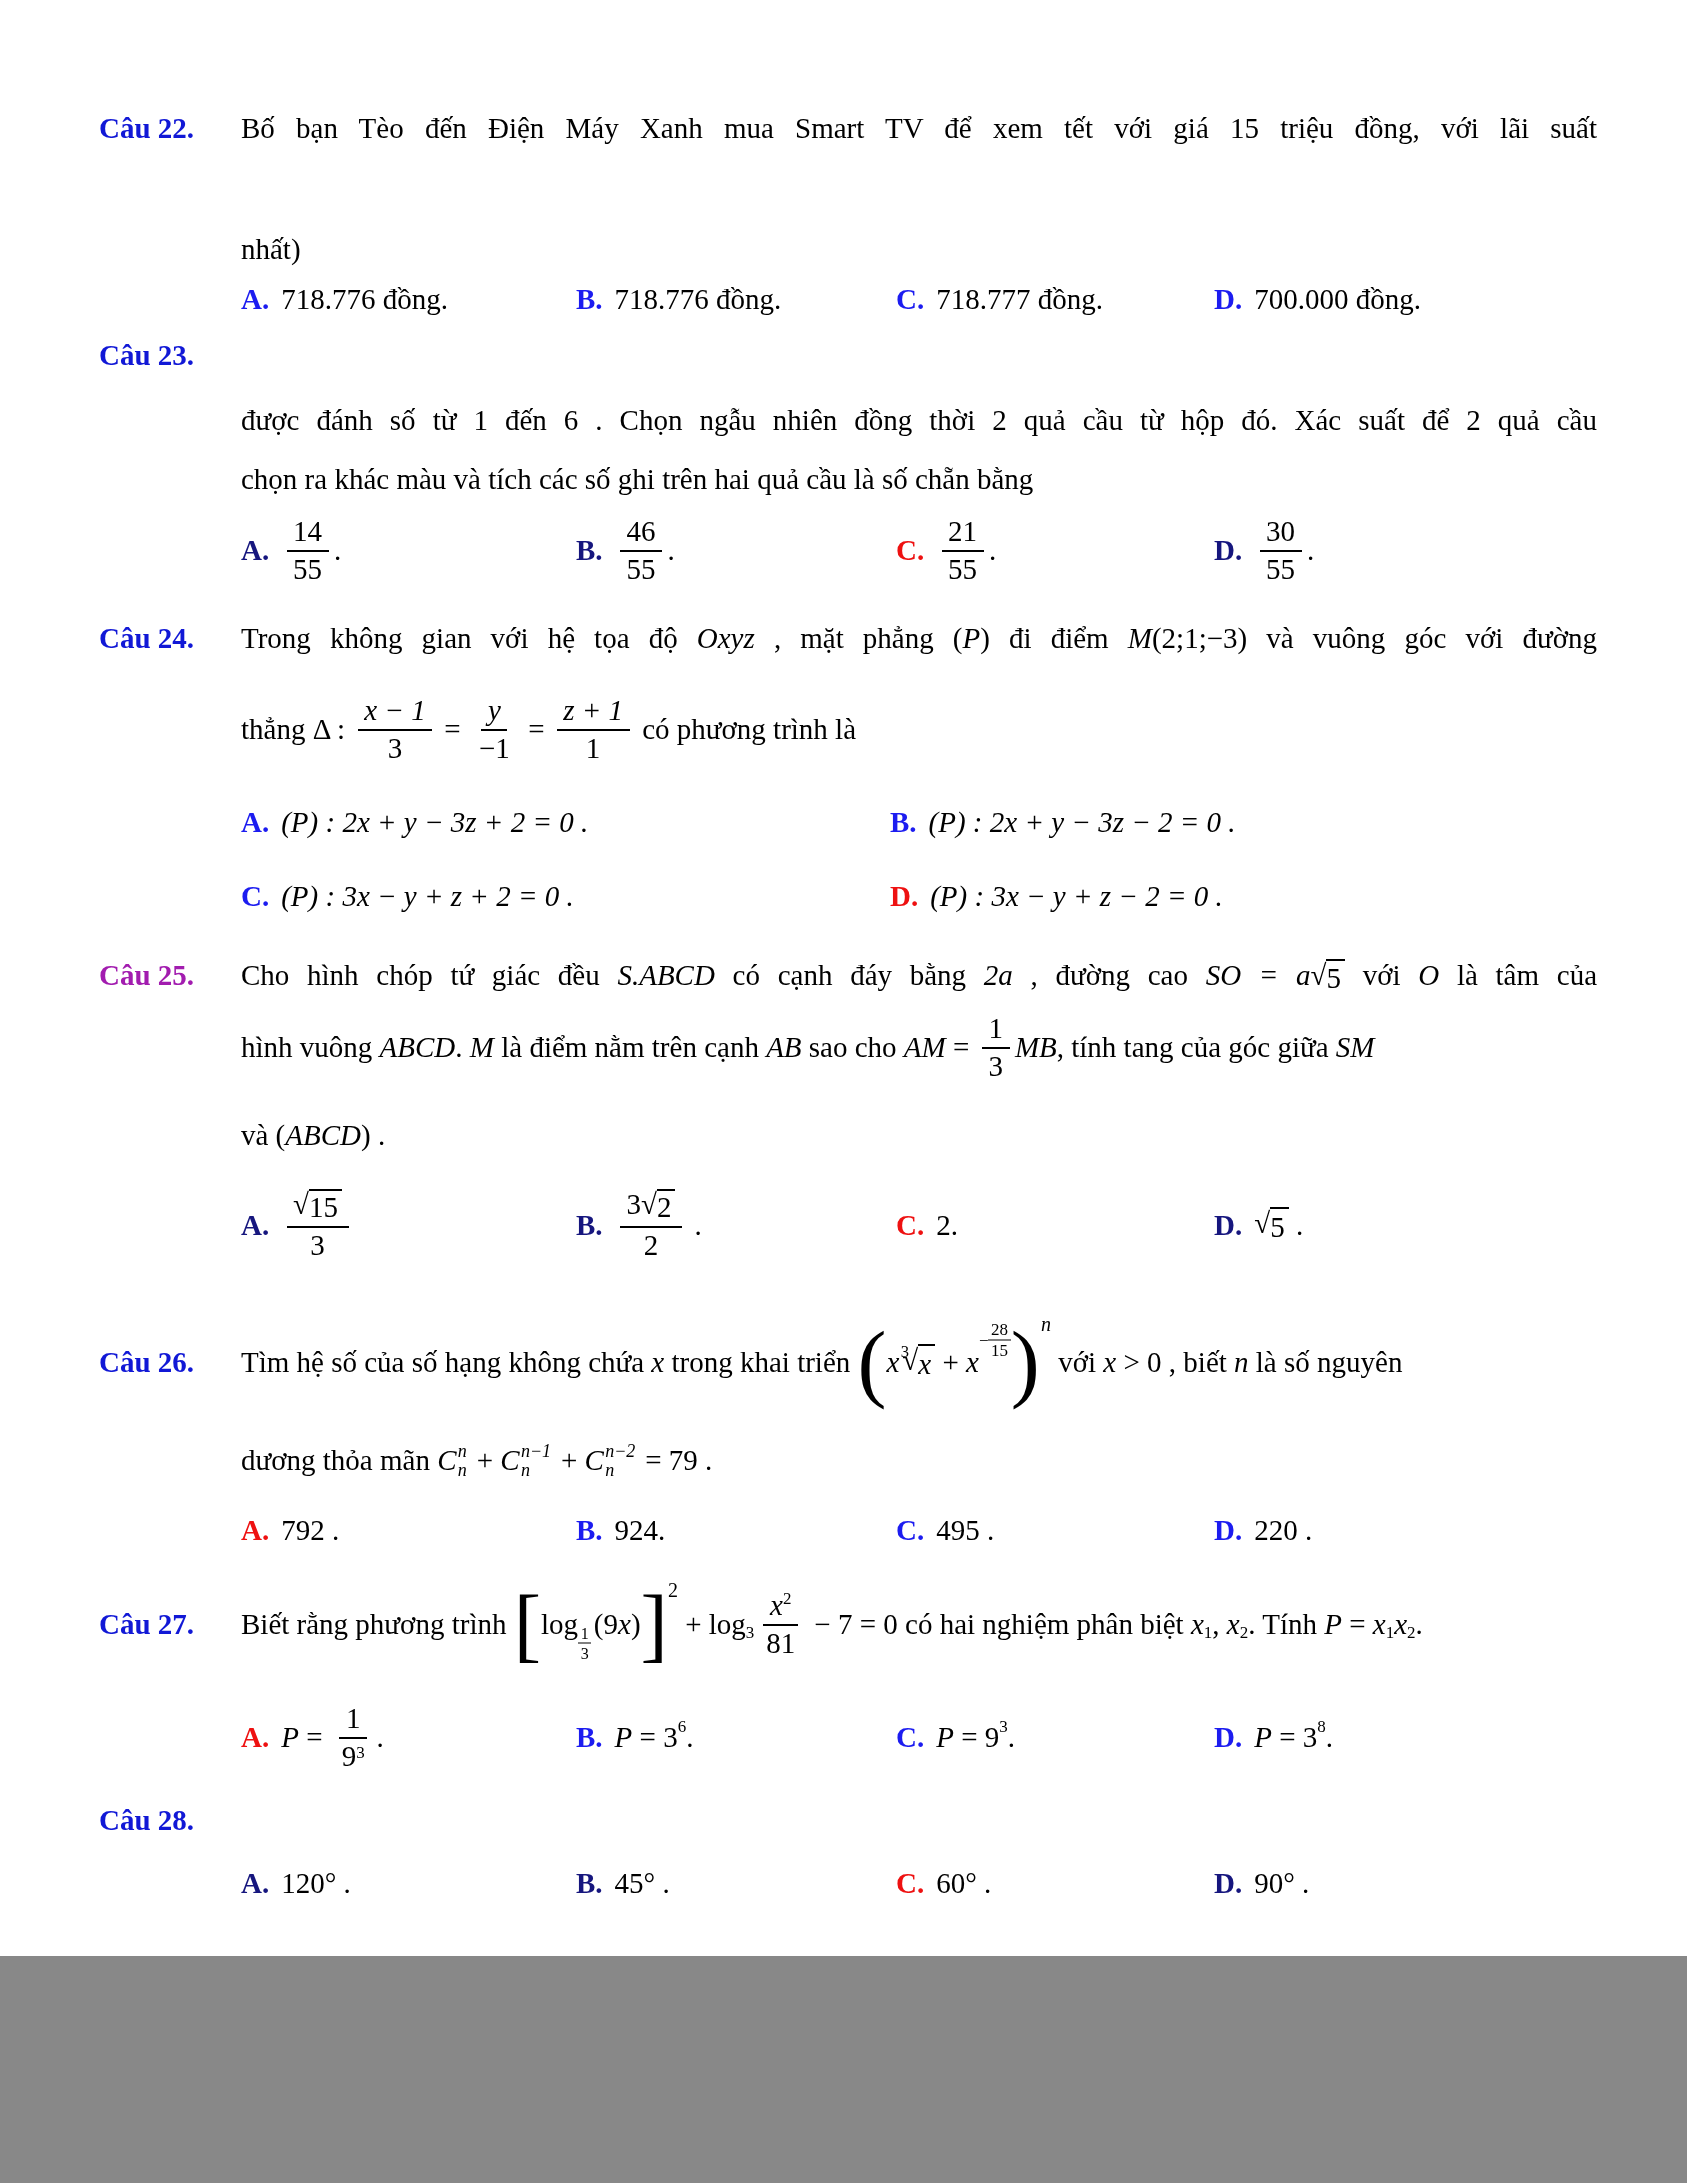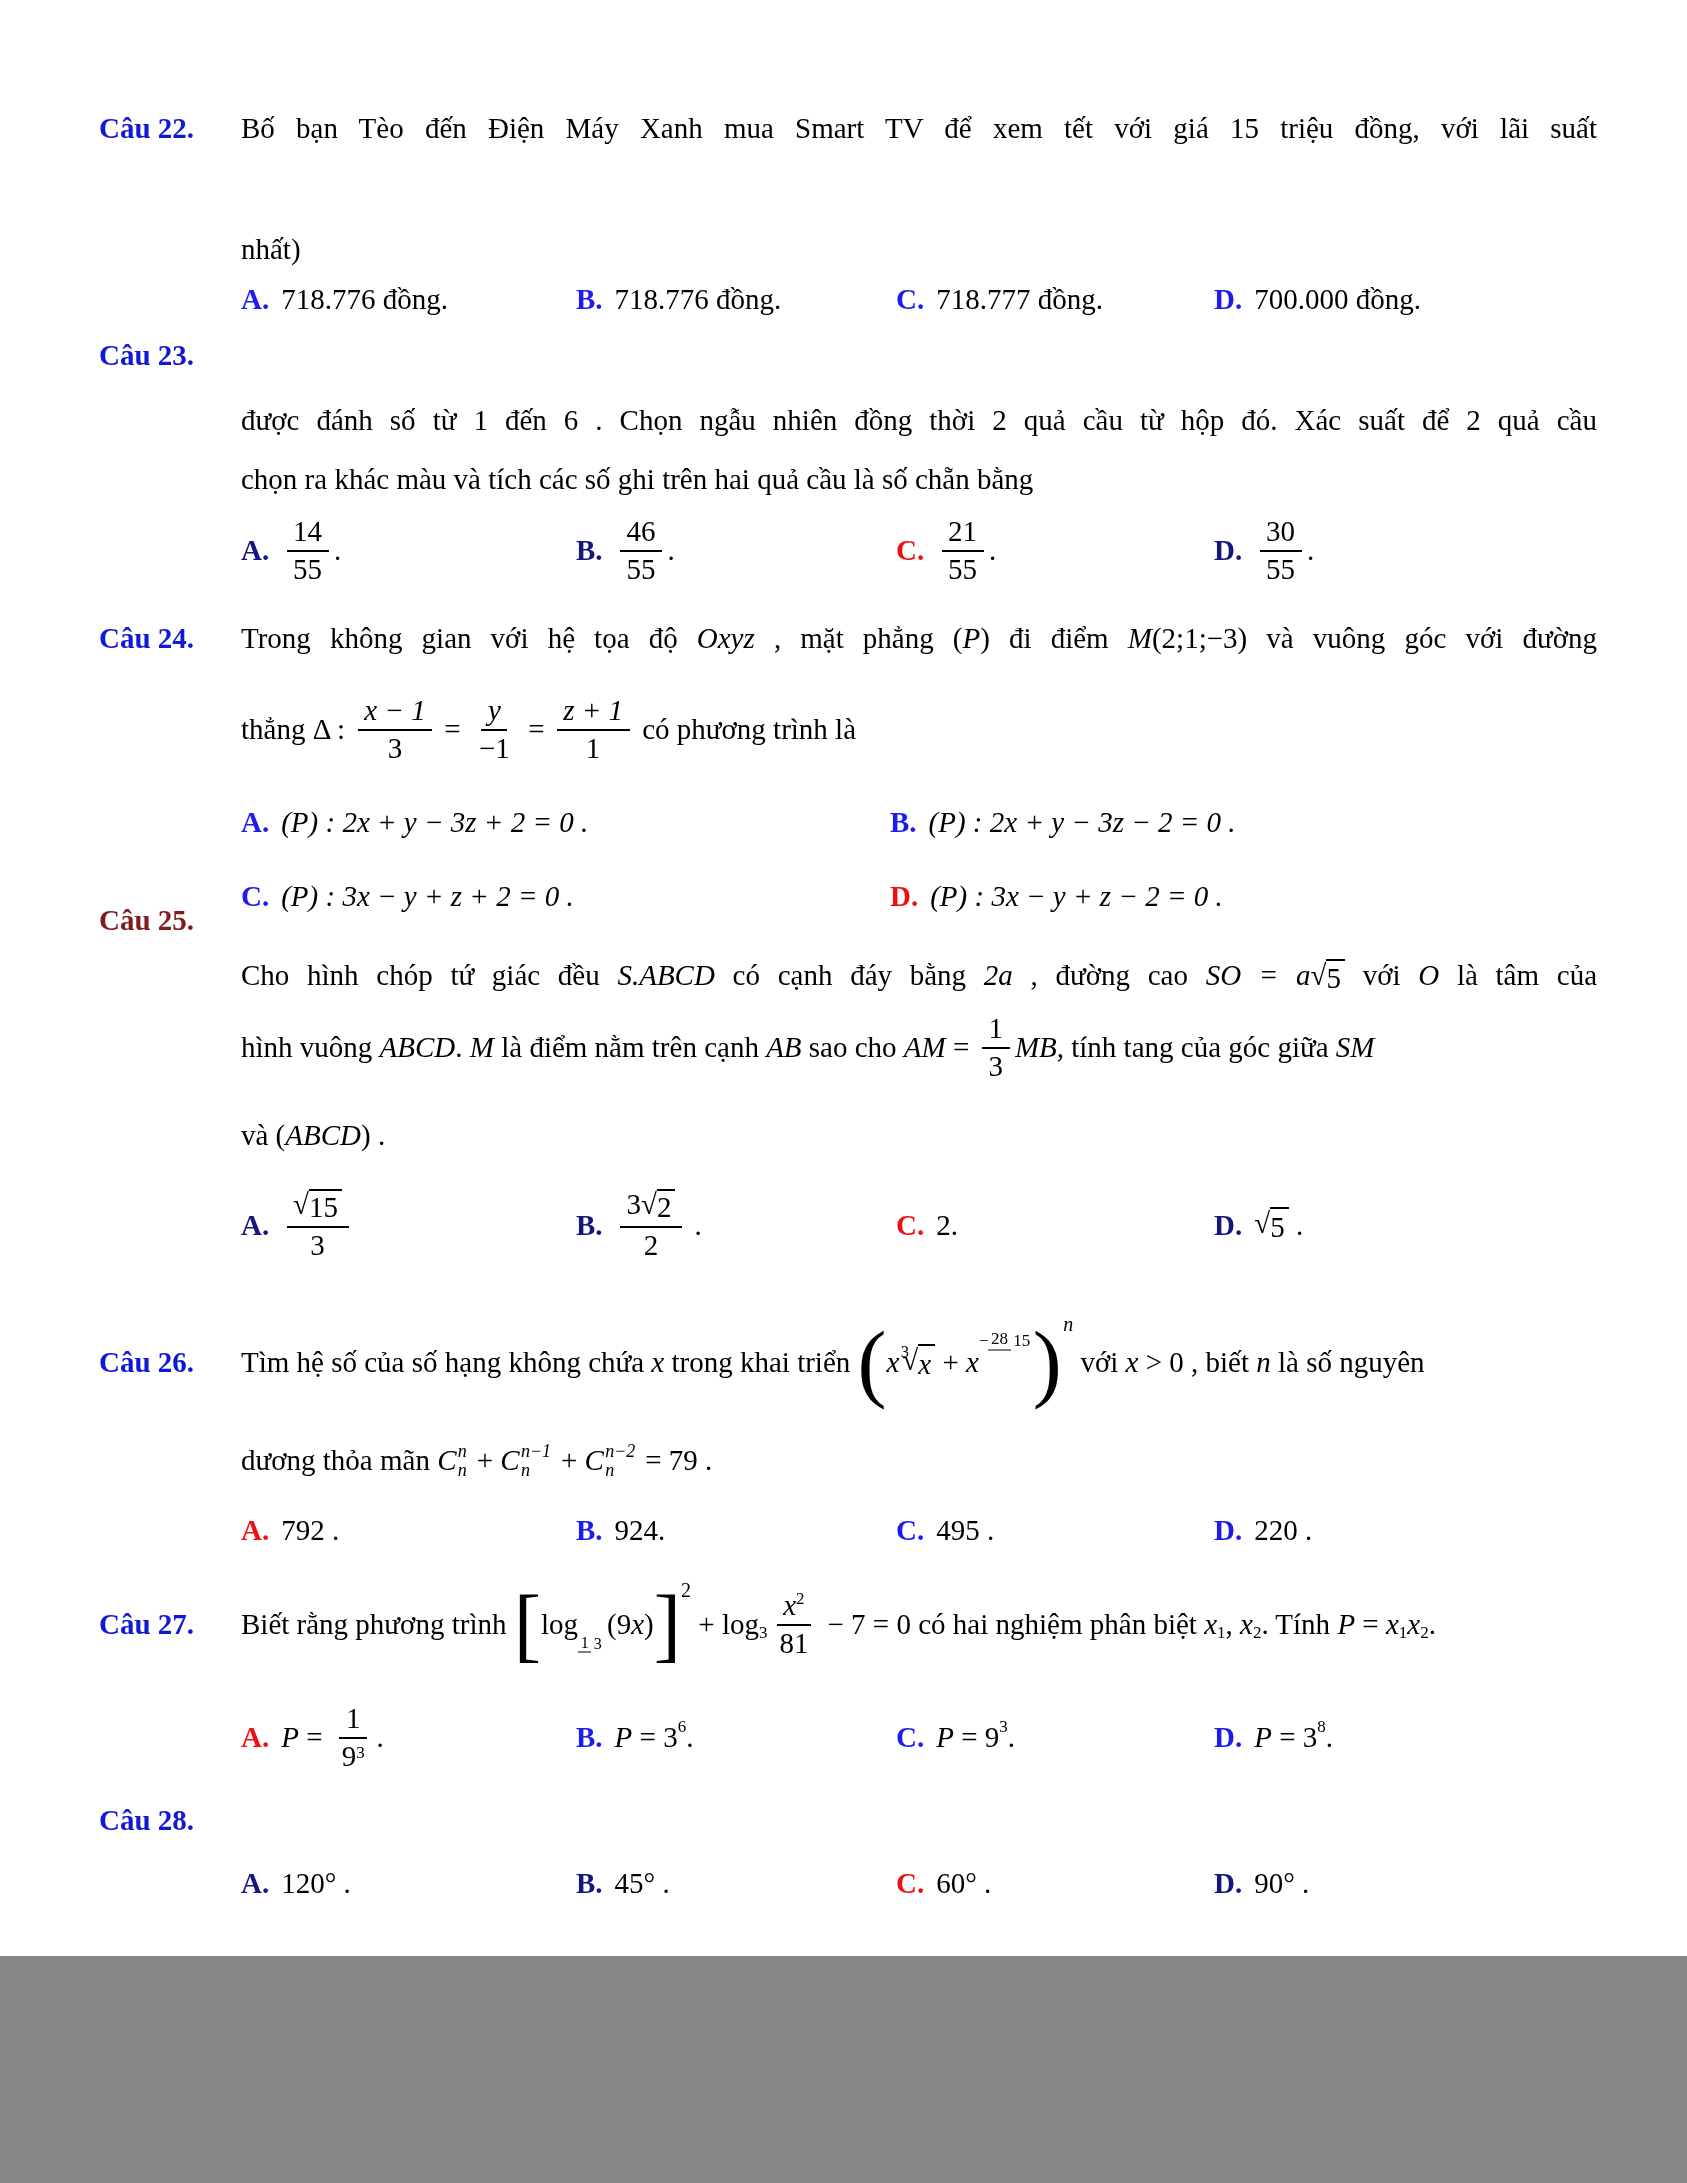--- a/index.html
+++ b/index.html
@@ -17,21 +17,21 @@
   .opt .k,.fopt .k{font-weight:bold;margin-right:12px;}
   .fopt{display:flex;align-items:center;white-space:pre;}
   .frac{display:inline-flex;flex-direction:column;align-items:center;line-height:1.1;
         text-align:center;vertical-align:middle;margin:0 5.3px;}
   .frac .fn{border-bottom:2px solid #000;padding:0 6.6px 2px;}
   .frac .fd{padding:2px 6.6px 0;}
   .mx{margin:0 6.6px;}
   .sqrt{display:inline-flex;align-items:flex-start;}
   .sqrt .sg{font-style:normal;}
   .sqrt .rc{border-top:2px solid #000;padding:1.3px 4px 0 0;}
-  .sfr{display:inline-flex;flex-direction:row;align-items:center;line-height:1.1;text-align:center;}
+  .sfr{display:inline-flex;flex-direction:column;align-items:center;line-height:1.1;text-align:center;}
   .sfr .sfn{border-bottom:1.3px solid #000;padding:0 2.6px 0.7px;}
   .sfr .sfd{padding:0.7px 2.6px 0;}
   .bigp{font-size:87px;line-height:.72;font-weight:400;}
   .bigb{font-size:82px;line-height:.72;font-weight:400;}
   .ridx{font-size:16.5px;display:inline-block;transform:translate(1.3px,-10.6px);margin-right:-5.3px;}
   .esup{display:inline-flex;align-items:center;font-size:17px;line-height:1;transform:translateY(-22.5px);}
   .pown{font-size:20px;display:inline-block;transform:translateY(-38px);margin-left:1.3px;font-style:italic;}
   .pows{font-size:20px;display:inline-block;transform:translateY(-34px);}
   .lsub{display:inline-flex;font-size:16px;transform:translateY(18.5px);margin-right:2.6px;}
   .ss{display:inline-flex;flex-direction:column;align-items:flex-start;font-size:18px;line-height:1.05;margin:0 2.6px 0 1.3px;}
@@ -71,21 +71,21 @@
       <span class="frac"><span class="fn it">y</span><span class="fd">−1</span></span>
       <span class="mx">=</span>
       <span class="frac"><span class="fn it">z + 1</span><span class="fd">1</span></span>
       <span> có phương trình là</span>
     </div>
   <div class="abs opt" style="left:241px;top:806px"><b class="k" style="color: rgb(28, 28, 240);">A.</b><span class="it">(P) : 2x + y − 3z + 2 = 0 .</span></div>
   <div class="abs opt" style="left:890px;top:806px"><b class="k" style="color: rgb(28, 28, 240);">B.</b><span class="it">(P) : 2x + y − 3z − 2 = 0 .</span></div>
   <div class="abs opt" style="left:241px;top:880px"><b class="k" style="color: rgb(28, 28, 240);">C.</b><span class="it">(P) : 3x − y + z + 2 = 0 .</span></div>
   <div class="abs opt" style="left:890px;top:880px"><b class="k" style="color: rgb(238, 17, 17);">D.</b><span class="it">(P) : 3x − y + z − 2 = 0 .</span></div>
 
-  <div class="abs lbl" style="left: 99px; top: 904px; color: #7f1d1d;">Câu 25.</div>
+  <div class="abs lbl" style="left: 99px; top: 959px; color: #a21caf;">Câu 25.</div>
   <div class="abs jl" style="left:241px;top:959px"><span>Cho hình chóp tứ giác đều </span><span class="it">S.ABCD</span><span> có cạnh đáy bằng </span><span class="it">2a</span><span> , đường cao </span><span class="it">SO = a</span><span class="sqrt">
         <span class="sg">√</span>
         <span class="rc">5</span>
       </span><span> với </span><span class="it">O</span><span> là tâm của</span></div>
   <div class="abs fx" style="left:241px;top:1006px;height:83px">
       <span>hình vuông </span>
       <span class="it">ABCD</span>
       <span>. </span>
       <span class="it">M</span>
       <span> là điểm nằm trên cạnh </span>

